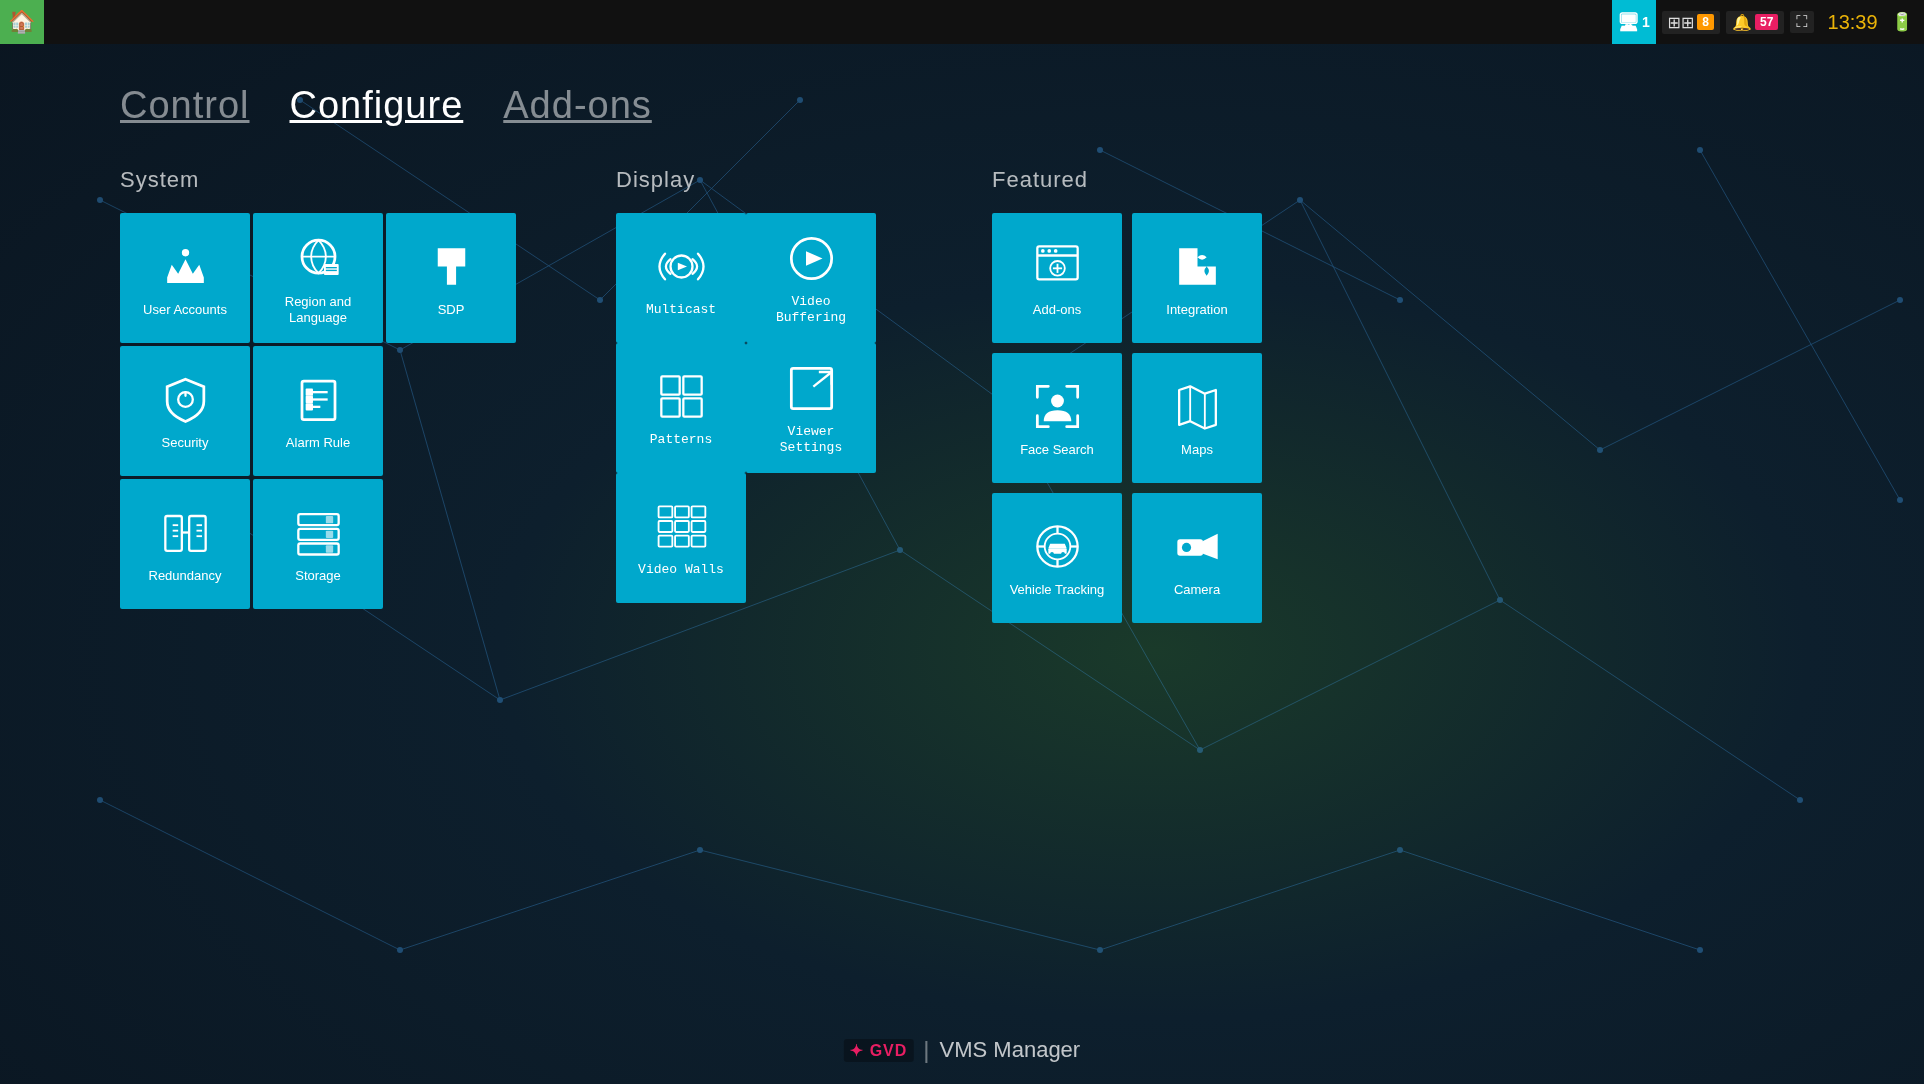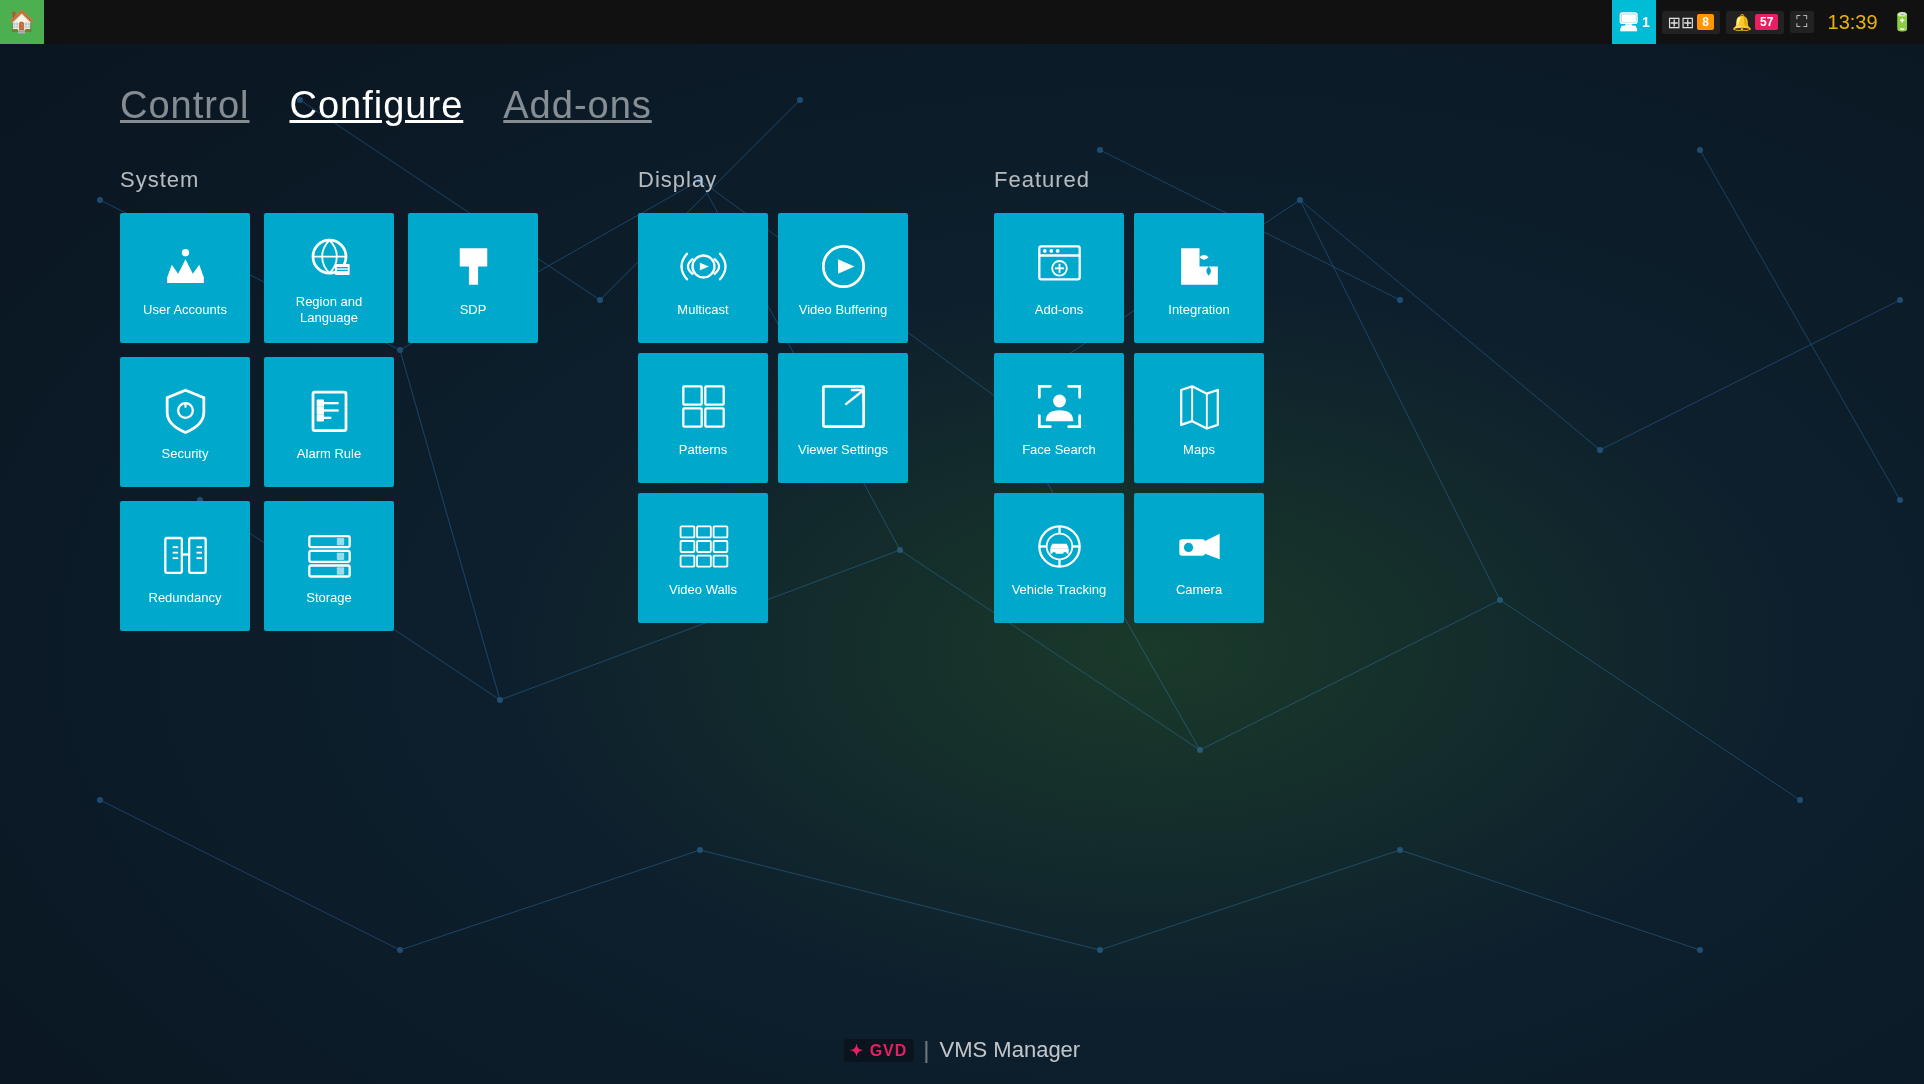--- a/index.html
+++ b/index.html
@@ -308,21 +308,21 @@
     </div>
     <div class="nav-tab">
       <span>Add-ons</span>
     </div>
   </div>
 
   <div class="sections-row">
 
     <div class="section-system">
       <div class="section-title">System</div>
-      <div style="display:grid; grid-template-columns: repeat(3, 130px); gap: 14px;">
+      <div style="display:grid; grid-template-columns: repeat(3, 130px); gap: 3px;">
 
         <div class="tile">
           <svg class="tile-svg" viewBox="0 0 60 60">
 
             <path d="M10 42 L10 48 L50 48 L50 42 L45 28 L38 38 L30 22 L22 38 L15 28 Z" fill="white"></path>
             <circle cx="30" cy="15" r="4" fill="white"></circle>
           </svg>
           <span class="tile-label">User Accounts</span>
         </div>
 
@@ -395,21 +395,21 @@
             <rect x="38" y="44" width="8" height="8" rx="1" fill="white" opacity="0.6"></rect>
           </svg>
           <span class="tile-label">Storage</span>
         </div>
 
       </div>
     </div>
 
     <div class="section-display" style="margin-left: 40px;">
       <div class="section-title">Display</div>
-      <div style="display:grid; grid-template-columns: repeat(2, 130px); gap: 10px;">
+      <div style="display:grid; grid-template-columns: repeat(2, 130px);  font-family: Liberation Mono, monospace;">
 
         <div class="tile">
           <svg class="tile-svg" viewBox="0 0 60 60">
             <circle cx="30" cy="30" r="12" fill="none" stroke="white" stroke-width="2.5"></circle>
             <path d="M18 22 Q8 30 18 38" fill="none" stroke="white" stroke-width="2.5" stroke-linecap="round"></path>
             <path d="M12 16 Q0 30 12 44" fill="none" stroke="white" stroke-width="2.5" stroke-linecap="round"></path>
             <path d="M42 22 Q52 30 42 38" fill="none" stroke="white" stroke-width="2.5" stroke-linecap="round"></path>
             <path d="M48 16 Q60 30 48 44" fill="none" stroke="white" stroke-width="2.5" stroke-linecap="round"></path>
             <polygon points="26,26 26,34 36,30" fill="white"></polygon>
           </svg>
@@ -454,21 +454,21 @@
             <rect x="5" y="40" width="15" height="12" rx="1" fill="none" stroke="white" stroke-width="2"></rect>
             <rect x="23" y="40" width="15" height="12" rx="1" fill="none" stroke="white" stroke-width="2"></rect>
             <rect x="41" y="40" width="15" height="12" rx="1" fill="none" stroke="white" stroke-width="2"></rect>
           </svg>
           <span class="tile-label">Video Walls</span>
         </div>
 
       </div>
     </div>
 
-    <div class="section-featured" style="margin-left: 16px;">
+    <div class="section-featured" style="margin-left: 36px;">
       <div class="section-title">Featured</div>
       <div style="display:grid; grid-template-columns: repeat(2, 130px); gap: 10px;">
 
         <div class="tile">
           <svg class="tile-svg" viewBox="0 0 60 60">
             <rect x="8" y="8" width="44" height="36" rx="2" fill="none" stroke="white" stroke-width="2.5"></rect>
             <line x1="8" y1="18" x2="52" y2="18" stroke="white" stroke-width="2.5"></line>
             <circle cx="14" cy="13" r="2" fill="white"></circle>
             <circle cx="21" cy="13" r="2" fill="white"></circle>
             <circle cx="28" cy="13" r="2" fill="white"></circle>

